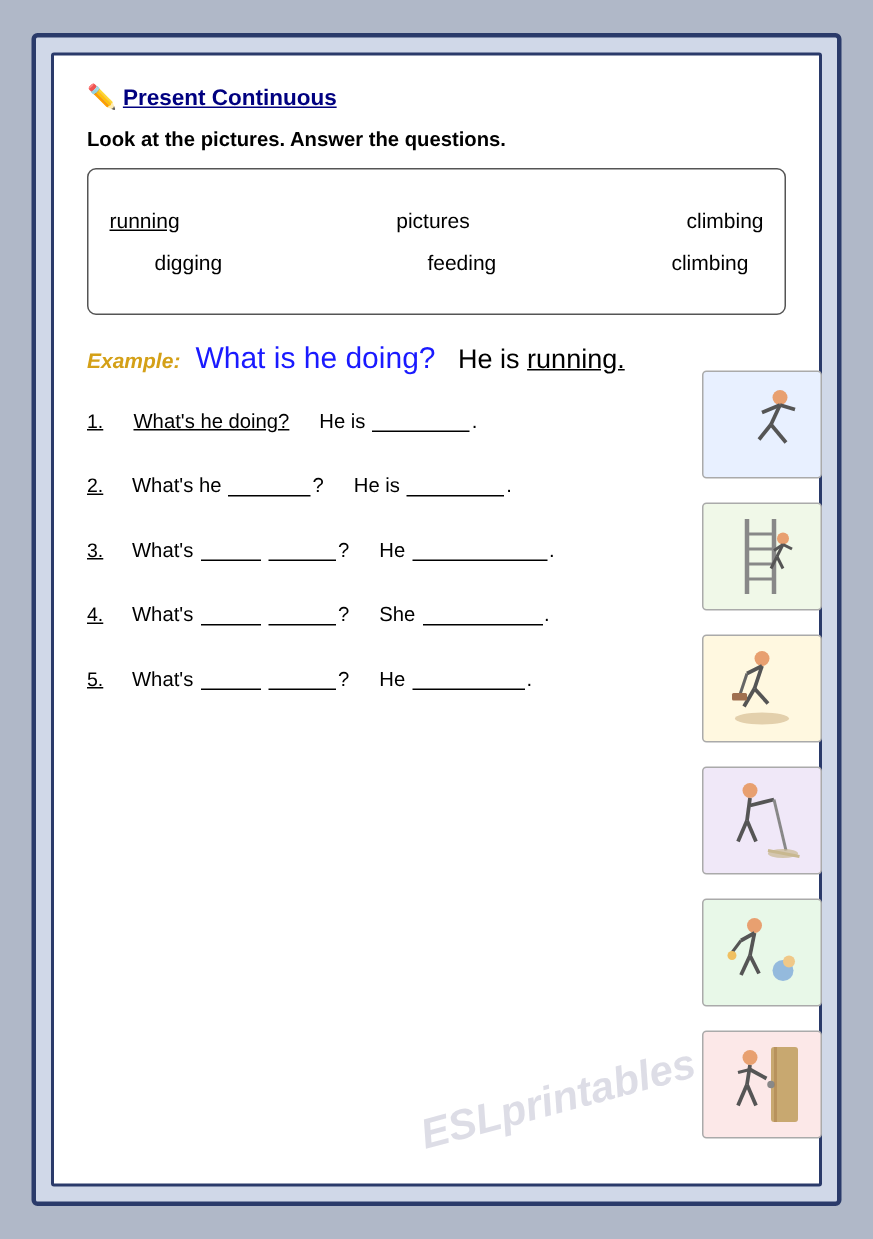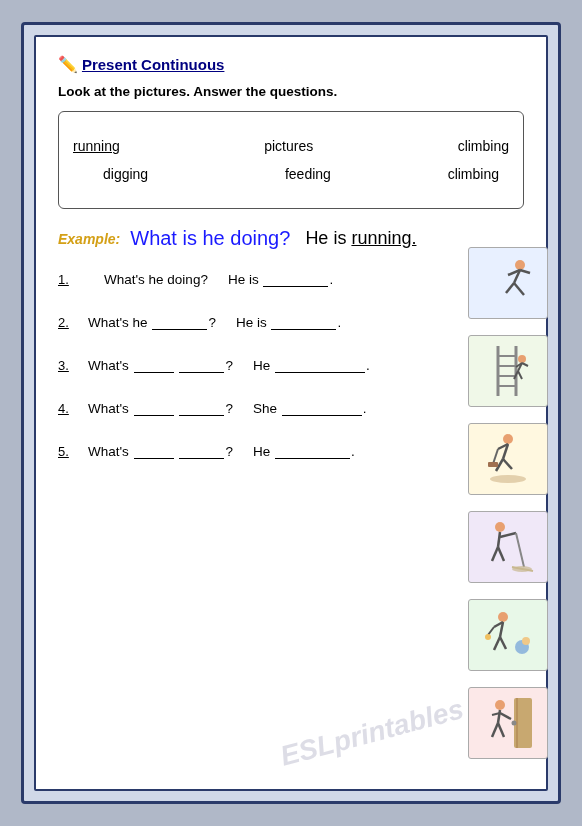--- a/index.html
+++ b/index.html
@@ -225,21 +225,21 @@
       <div class="example-row">
         <span class="example-label">Example:</span>
         <span class="example-question">What is he doing?</span>
         <span class="example-answer">
           &nbsp;<span>He is</span>&nbsp;<span class="answer-word">running.</span>
         </span>
       </div>
 
       <div class="question-row">
         <span class="q-number">1.</span>
-        <span class="q-text" style="margin-left:24px;">What's he doing?</span>
+        <span class="q-text" style="margin-left:9px;text-decoration:underline;">What's he doing?</span>
         <span class="answer-part">
           <span>He is</span>&nbsp;<span class="answer-blank"></span>.
         </span>
       </div>
 
       <div class="question-row">
         <span class="q-number">2.</span>
         <span class="q-text" style="margin-left:8px;">
           <span>What's he</span>&nbsp;<span class="blank-line" style="min-width:55px;"></span>?
         </span>

